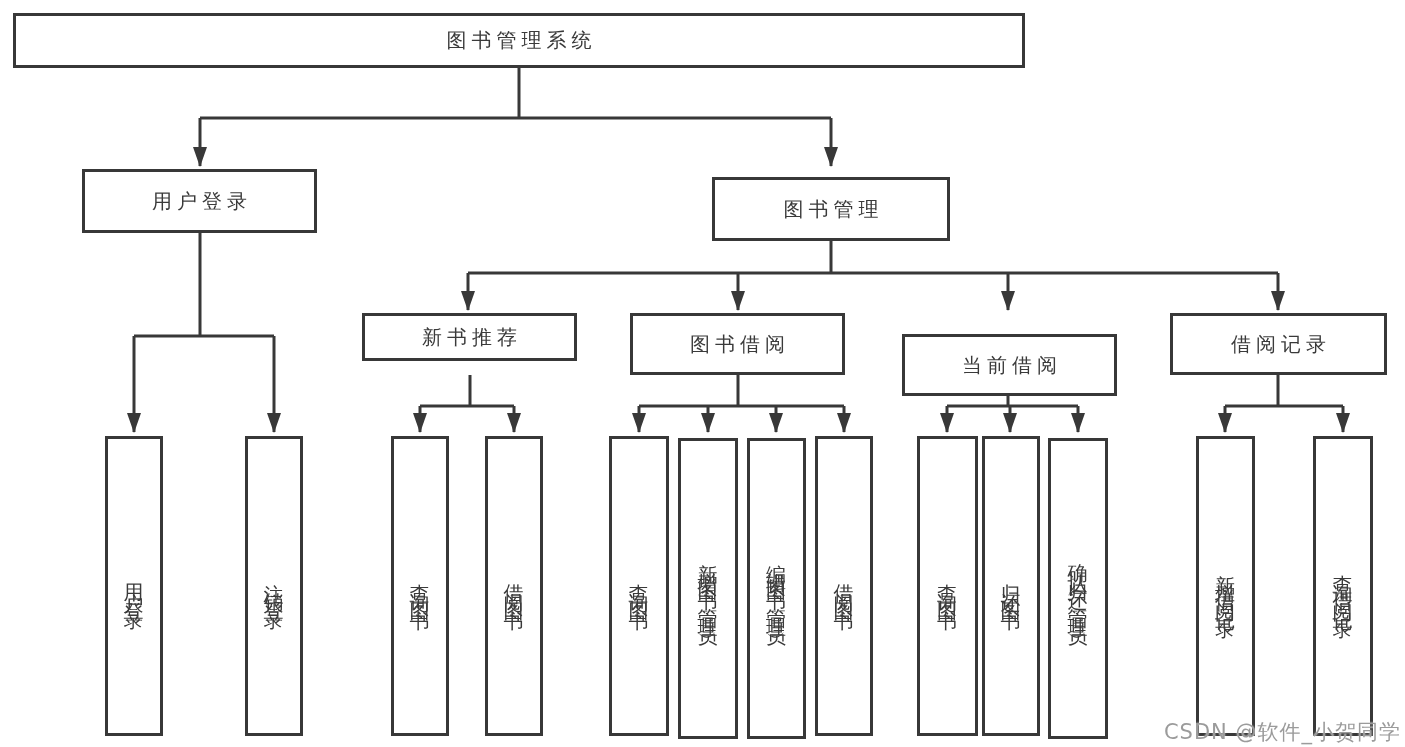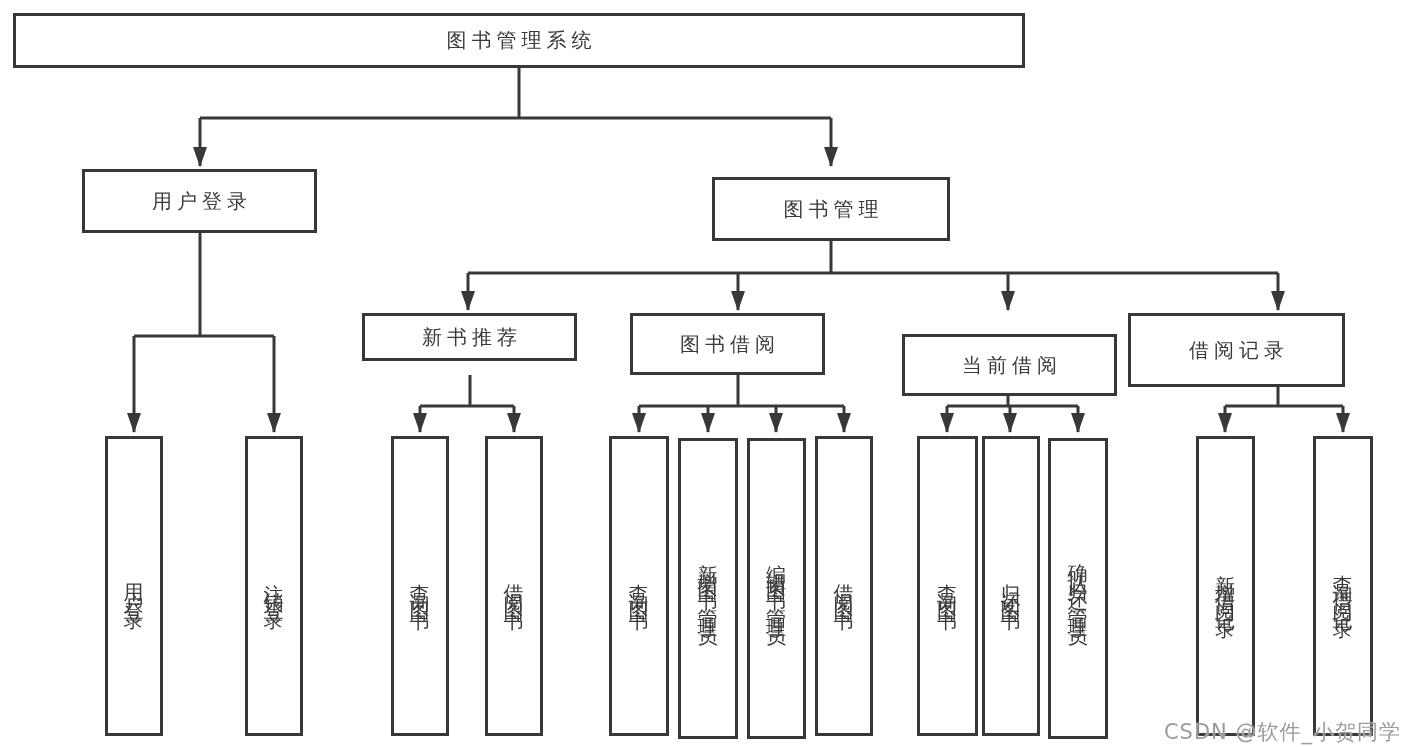--- a/index.html
+++ b/index.html
@@ -93,23 +93,23 @@
       <line x1="1343" y1="406" x2="1343" y2="432" marker-end="url(#ah)"></line>
     </g>
   </svg>
 
   <div class="node hnode" style="left:13px; top:13px; width:1012px; height:55px;">图书管理系统</div>
 
   <div class="node hnode" style="left:82px; top:169px; width:235px; height:64px;">用户登录</div>
   <div class="node hnode" style="left:712px; top:169px; width:238px; height:64px;margin-top:8px;">图书管理</div>
 
   <div class="node hnode" style="left:362px; top:313px; width:215px; height:48px;">新书推荐</div>
-  <div class="node hnode" style="left:630px; top:313px; width:195px; height:62px;">图书借阅</div>
+  <div class="node hnode" style="left:630px; top:313px; width:215px; height:62px;">图书借阅</div>
   <div class="node hnode" style="left:902px; top:313px; width:215px; height:62px;margin-top:21px;">当前借阅</div>
-  <div class="node hnode" style="left:1128px; top:313px; width:217px; height:74px;">借阅记录</div>
+  <div class="node hnode" style="left:1170px; top:313px; width:217px; height:62px;">借阅记录</div>
 
   <div class="node leaf" style="left:105px; top:436px; width:58px; height:300px;">
     <span class="vtext">用户登录</span>
   </div>
   <div class="node leaf" style="left:245px; top:436px; width:58px; height:300px;">
     <span class="vtext">注销登录</span>
   </div>
 
   <div class="node leaf" style="left:391px; top:436px; width:58px; height:300px;">
     <span class="vtext">查询图书</span>

